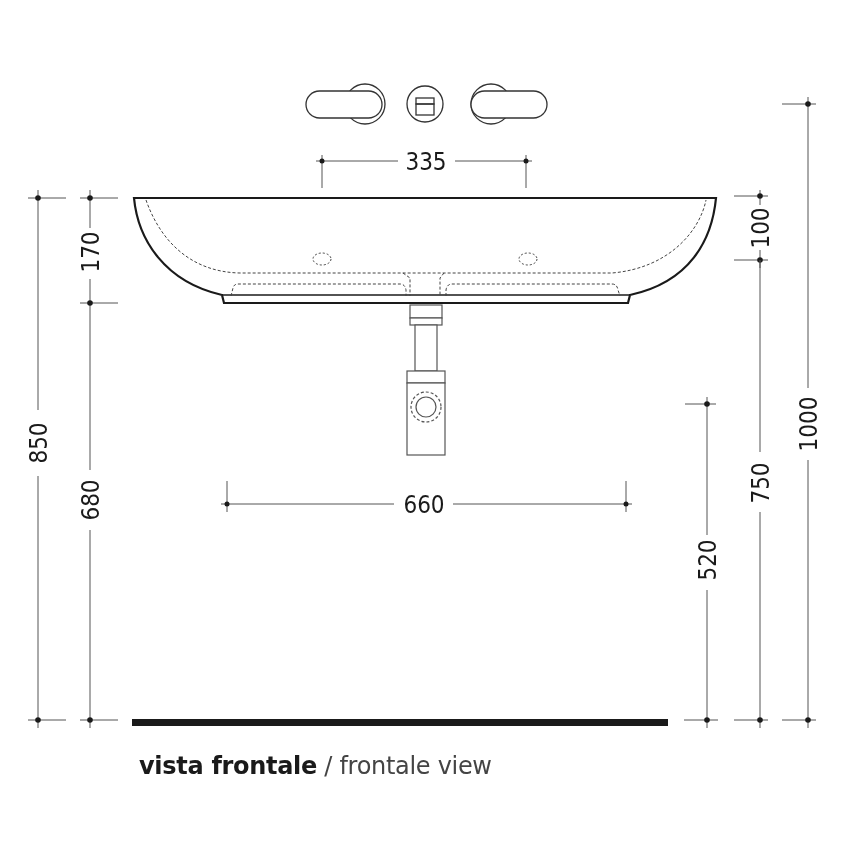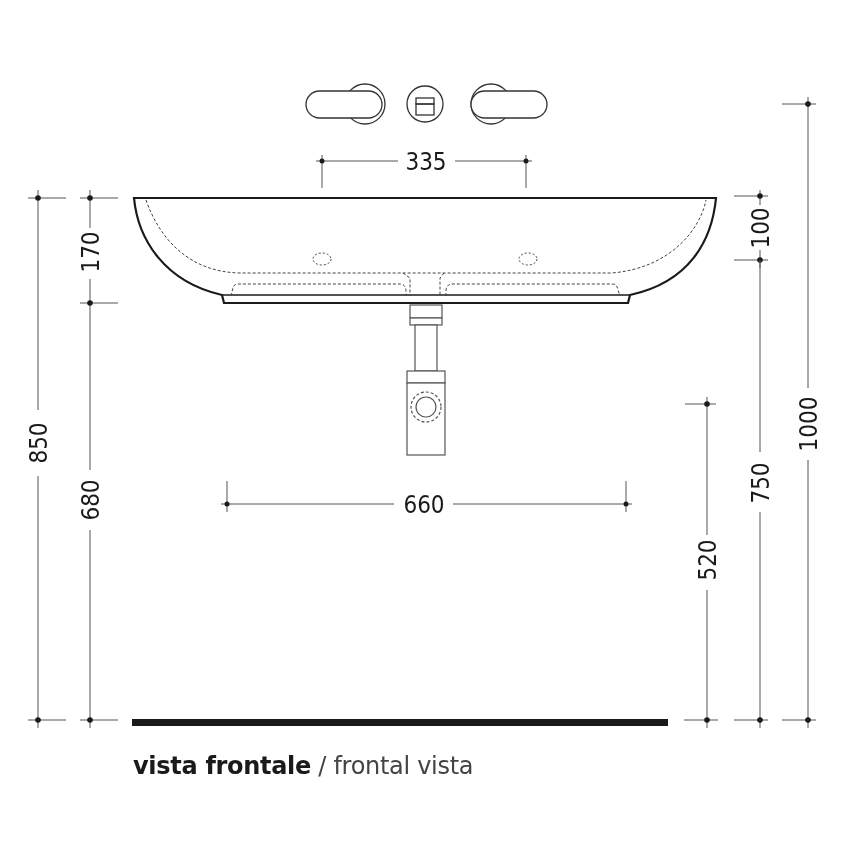--- a/index.html
+++ b/index.html
@@ -1,20 +1,20 @@
 <!DOCTYPE html>
 <html><head>
 <meta charset="utf-8">
 <style>
   html, body { margin: 0; padding: 0; background: #ffffff; }
   body { width: 850px; height: 850px; position: relative; overflow: hidden; font-family: "DejaVu Sans", sans-serif; }
   svg { position: absolute; left: 0; top: 0; }
   .dimtext { font-family: "DejaVu Sans Condensed", "DejaVu Sans", sans-serif; font-size: 24px; fill: #1a1a1a; }
   .caption { position: absolute; left: 133px; top: 752px; font-size: 24px; color: #222; white-space: nowrap; font-family: "DejaVu Sans", sans-serif; letter-spacing: -0.3px; }
-  .caption .bold { font-weight: bold; color: #1a1a1a; }
+  .caption .bold { font-weight: bold; color: #1a1a1a; margin-left: 6px; }
   .caption .light { font-weight: normal; color: #444; }
 </style>
 </head>
 <body>
 
 <svg width="850" height="850" viewBox="0 0 850 850">
 
   <g fill="none" stroke="#333" stroke-width="1.3">
     <circle cx="365" cy="104" r="20"></circle>
     <rect x="306" y="91" width="76" height="27" rx="13.5" fill="#fff"></rect>
@@ -134,13 +134,13 @@
     <line x1="808" y1="97" x2="808" y2="388"></line>
     <line x1="808" y1="460" x2="808" y2="728"></line>
     <line x1="782" y1="104" x2="816" y2="104"></line>
     <line x1="782" y1="720" x2="816" y2="720"></line>
     <circle cx="808" cy="104" r="2.8" fill="#1a1a1a" stroke="none"></circle>
     <circle cx="808" cy="720" r="2.8" fill="#1a1a1a" stroke="none"></circle>
   </g>
   <text class="dimtext" transform="translate(817,424) rotate(-90)" text-anchor="middle">1000</text>
 </svg>
 
-<div class="caption"><span class="bold">vista frontale</span><span class="light"> / </span><span class="light">frontal vista</span></div>
+<div class="caption"><span class="bold">vista frontale</span><span class="light"> / </span><span class="light">frontale view</span></div>
 
 </body></html>

